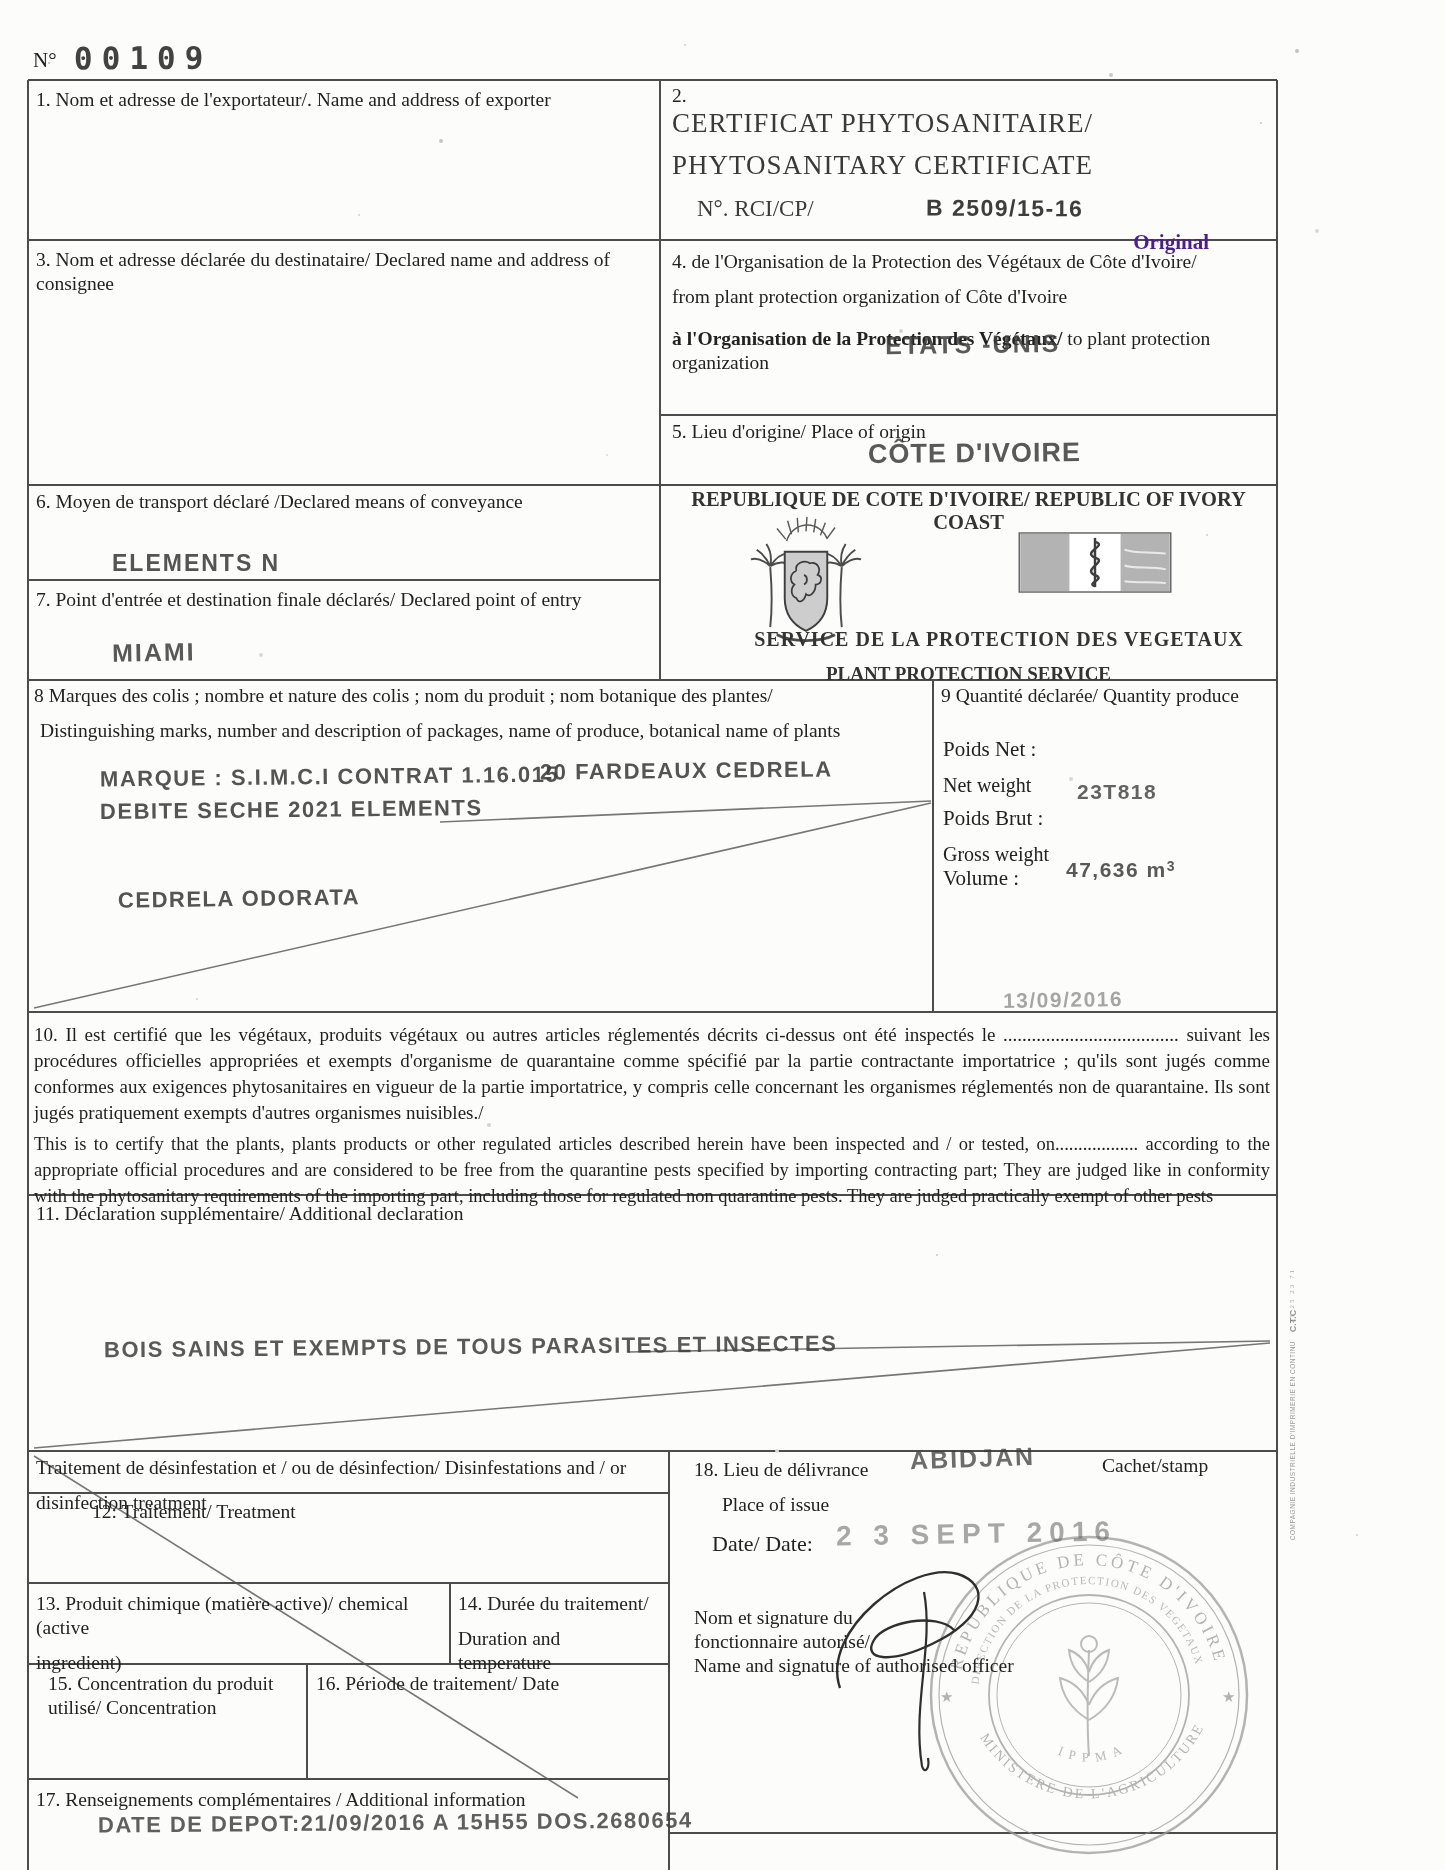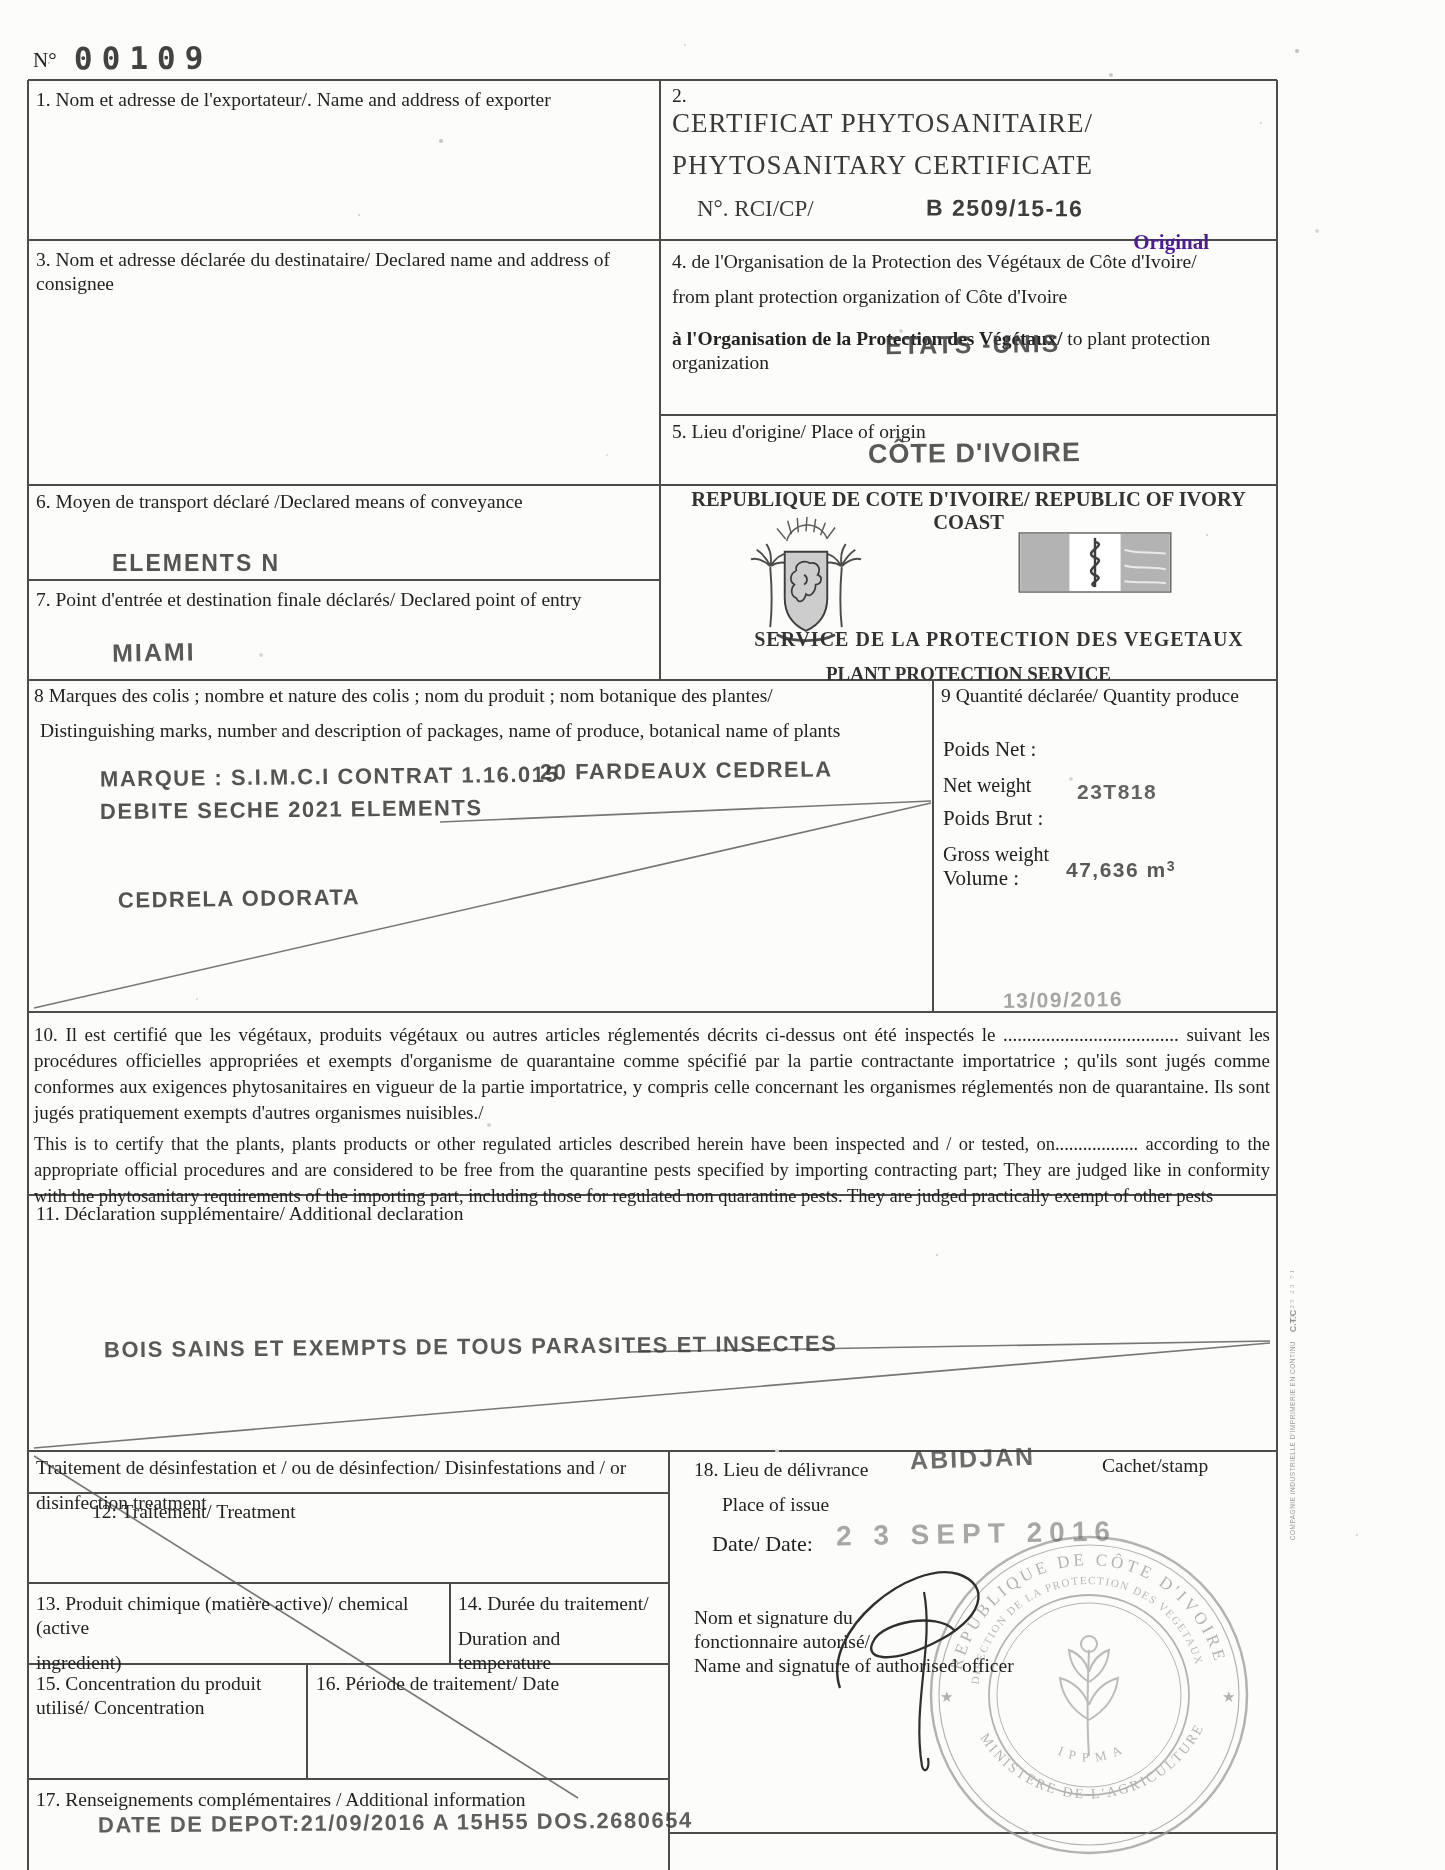--- a/index.html
+++ b/index.html
@@ -193,21 +193,21 @@
 </div>
 <div class="abs lbl" style="left:36px;top:1592px;width:400px;">
   <span>13. Produit chimique (matière active)/</span>
   <span class="it">chemical (active</span>
   <div class="it">ingredient)</div>
 </div>
 <div class="abs lbl" style="left:458px;top:1592px;width:200px;">
   <span>14. Durée du traitement/</span>
   <div class="it">Duration and temperature</div>
 </div>
-<div class="abs lbl" style="left:36px;top:1672px;width:260px;">
+<div class="abs lbl" style="left:48px;top:1672px;width:260px;">
   <div>15. Concentration du produit</div>
   <div><span>utilisé/</span>
   <span class="it">Concentration</span></div>
 </div>
 <div class="abs lbl" style="left:316px;top:1672px;width:340px;">
   <span>16. Période de traitement/</span>
   <span class="it">Date</span>
 </div>
 <div class="abs lbl" style="left:36px;top:1788px;">
   <span>17. Renseignements complémentaires /</span>

